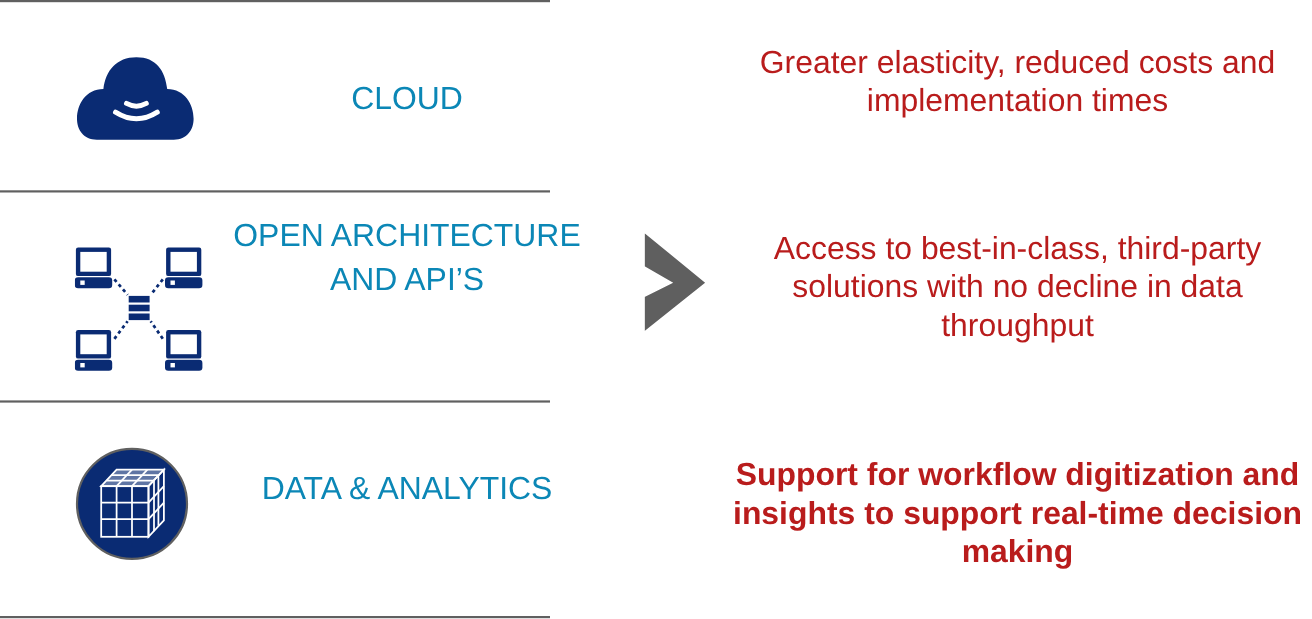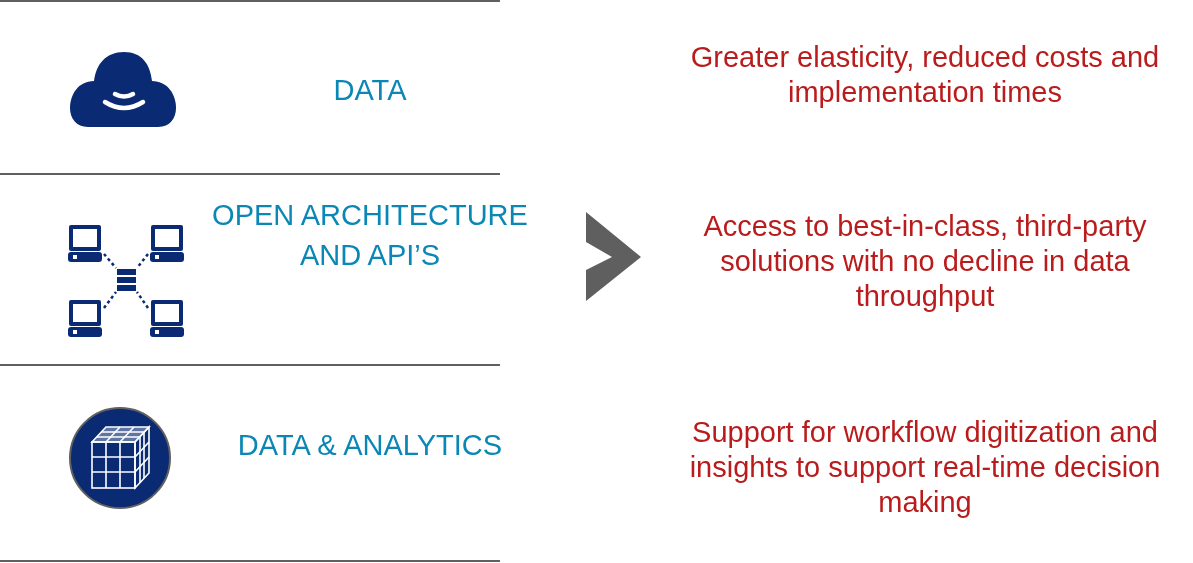--- a/index.html
+++ b/index.html
@@ -18,21 +18,21 @@
 <div class="hline" style="top:364px;"></div>
 <div class="hline" style="top:560px;"></div>
 
 <div class="icon" style="left:68px;top:50px;">
   <svg width="112" height="80" viewBox="0 0 112 80">
     <path fill="#0a2b73" d="M20,77 C8,77 2,68 2,58 C2,45 10,31 26,31 C28,14 38,2 56,2 C74,2 82,14 84,31 C100,31 108,45 108,58 C108,68 102,77 90,77 Z"></path>
     <path fill="none" stroke="#ffffff" stroke-width="4.5" stroke-linecap="round" d="M37,52 Q56,64 75,52"></path>
     <path fill="none" stroke="#ffffff" stroke-width="4.5" stroke-linecap="round" d="M47,44 Q56,49 65,44"></path>
   </svg>
 </div>
-<div class="label" style="top:70px;">DATA</div>
+<div class="label" style="top:70px;">CLOUD</div>
 <div class="desc" style="top:40px;">Greater elasticity, reduced costs and implementation times</div>
 
 <div class="icon" style="left:68px;top:222px;">
   <svg width="118" height="118" viewBox="0 0 118 118">
     <g fill="#0a2b73">
 
       <rect x="1" y="3" width="32" height="26" rx="2"></rect>
       <rect x="5" y="7" width="24" height="18" fill="#ffffff"></rect>
       <rect x="0" y="30" width="34" height="10" rx="3"></rect>
 
@@ -91,19 +91,19 @@
       <line x1="76" y1="26" x2="76" y2="72"></line>
       <line x1="67" y1="51" x2="81" y2="36"></line>
       <line x1="67" y1="66" x2="81" y2="51"></line>
     </g>
     <g fill="#ffffff" opacity="0.35">
       <polygon points="24,36 38,21 81,21 67,36"></polygon>
     </g>
   </svg>
 </div>
 <div class="label" style="top:425px;">DATA &amp; ANALYTICS</div>
-<div class="desc" style="top:415px;">Support for workflow digitization and insights to support real-time decision making</div>
+<div class="desc" style="top:415px;font-weight:bold;">Support for workflow digitization and insights to support real-time decision making</div>
 
 <div class="chev">
   <svg width="58" height="92" viewBox="0 0 58 92">
     <polygon points="0,0 55,45 0,89 0,58 26,45 0,30" fill="#5f5f5f"></polygon>
   </svg>
 </div>
 
 </body></html>

